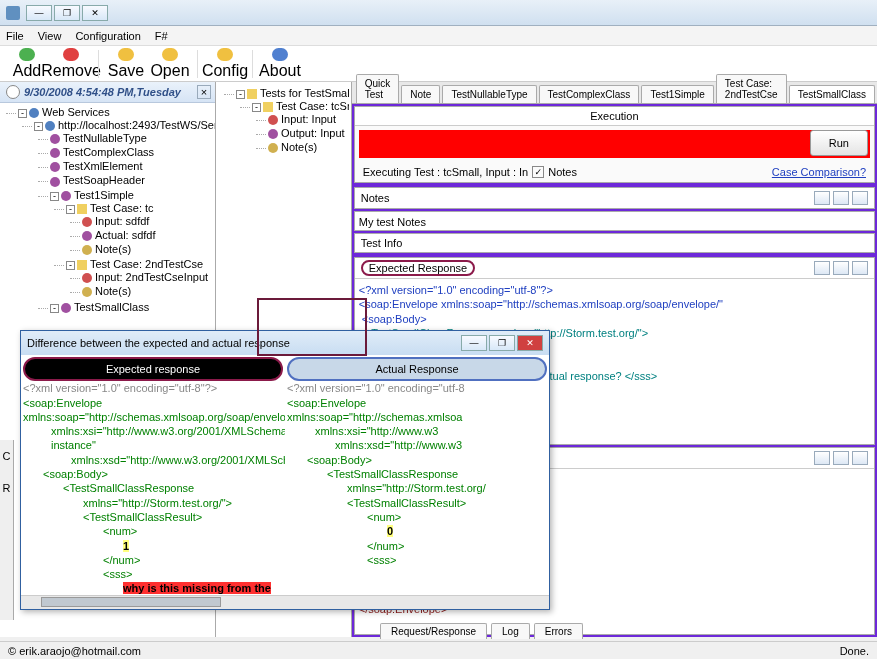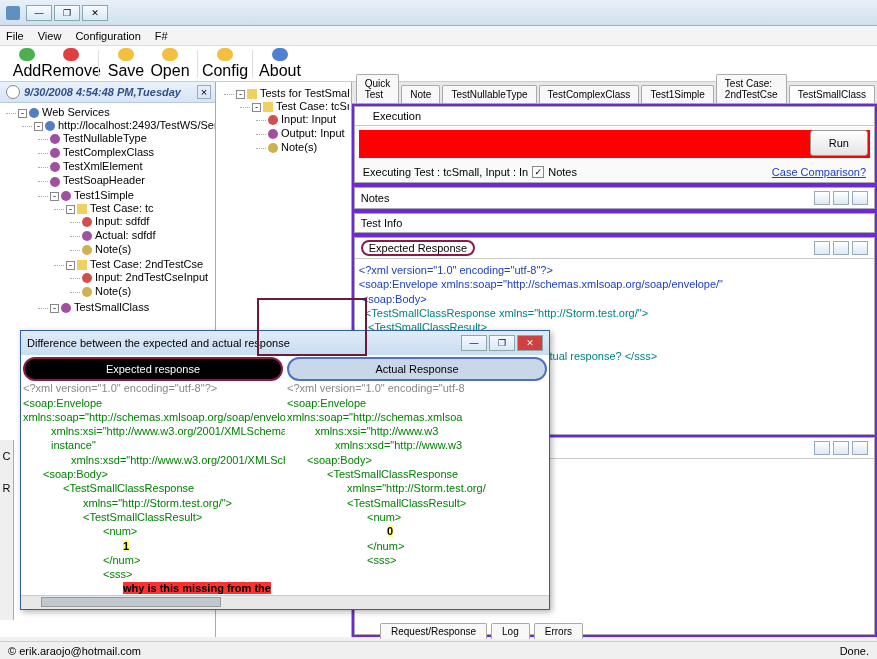--- a/index.html
+++ b/index.html
@@ -40,21 +40,21 @@
 .exp { display:inline-block;width:9px;height:9px;border:1px solid #888;text-align:center;line-height:7px;font-size:9px;margin-right:2px;background:#fff;cursor:pointer;}
 
 .midcol { width: 160px; border-right: 1px solid #aaa; background: #fff; padding: 2px; overflow: auto; }
 
 .rightcol { flex: 1; display: flex; flex-direction: column; background: #6d28d9; position: relative; }
 .tabs { display: flex; align-items: flex-end; height: 22px; background: #e8e8e8; padding-left: 4px; gap:0; border-bottom:1px solid #aaa; }
 .tab { padding: 3px 8px; background: #f8f8f8; border: 1px solid #aaa; border-bottom: none; margin-right: 2px; cursor: pointer; font-size: 10px; border-radius:2px 2px 0 0; }
 .tab.active { background: #fff; }
 
 .panel { background: #fafafa; border: 1px solid #aaa; margin: 2px; }
-.panel-hdr { padding: 3px 18px; background: #fff; border-bottom: 1px solid #ccc; font-size: 11px; }
+.panel-hdr { padding: 3px 18px; background: #fff; border-bottom: 1px solid #ccc; font-size: 11px; text-align: center; }
 .exec-bar { background: #ff0000; height: 28px; margin: 4px; }
 .runbtn { float: right; margin: 4px 6px 0 0; padding: 6px 18px; background: linear-gradient(#fff,#e4e4e4); border: 1px solid #999; border-radius: 3px; cursor: pointer; }
 .exec-status { padding: 4px 8px; display: flex; align-items: center; gap:4px; }
 .exec-status .link { margin-left: auto; color: #2040c0; text-decoration: underline; cursor: pointer; }
 .chk { width:12px;height:12px; border:1px solid #888;display:inline-flex;align-items:center;justify-content:center;font-size:9px;}
 
 .notes-hdr, .ti-hdr { padding: 3px 6px; background:#fff; border:1px solid #aaa; margin:2px; display:flex;align-items:center; }
 .tool-ico { width: 16px; height: 14px; border: 1px solid #9ab; margin-left: 3px; cursor: pointer; background:linear-gradient(#fff,#dde8f5);}
 .notes-body { background:#fff;border:1px solid #aaa;margin:0 2px;padding:4px;height:20px; }
 
@@ -223,20 +223,21 @@
       </div>
     </div>
 
     <div class="notes-hdr">
       <span>Notes</span>
       <span style="margin-left:auto"></span>
       <span class="tool-ico"></span>
       <span class="tool-ico"></span>
       <span class="tool-ico"></span>
     </div>
+    <div class="notes-body">My test Notes</div>
 
     <div class="ti-hdr">
         <span>Test Info</span>
       </div>
 
     <div class="bottom-panels">
       <div class="bp">
         <div class="bp-hdr">
           <span class="circ-red">Expected Response</span>
           <span style="margin-left:auto"></span>

